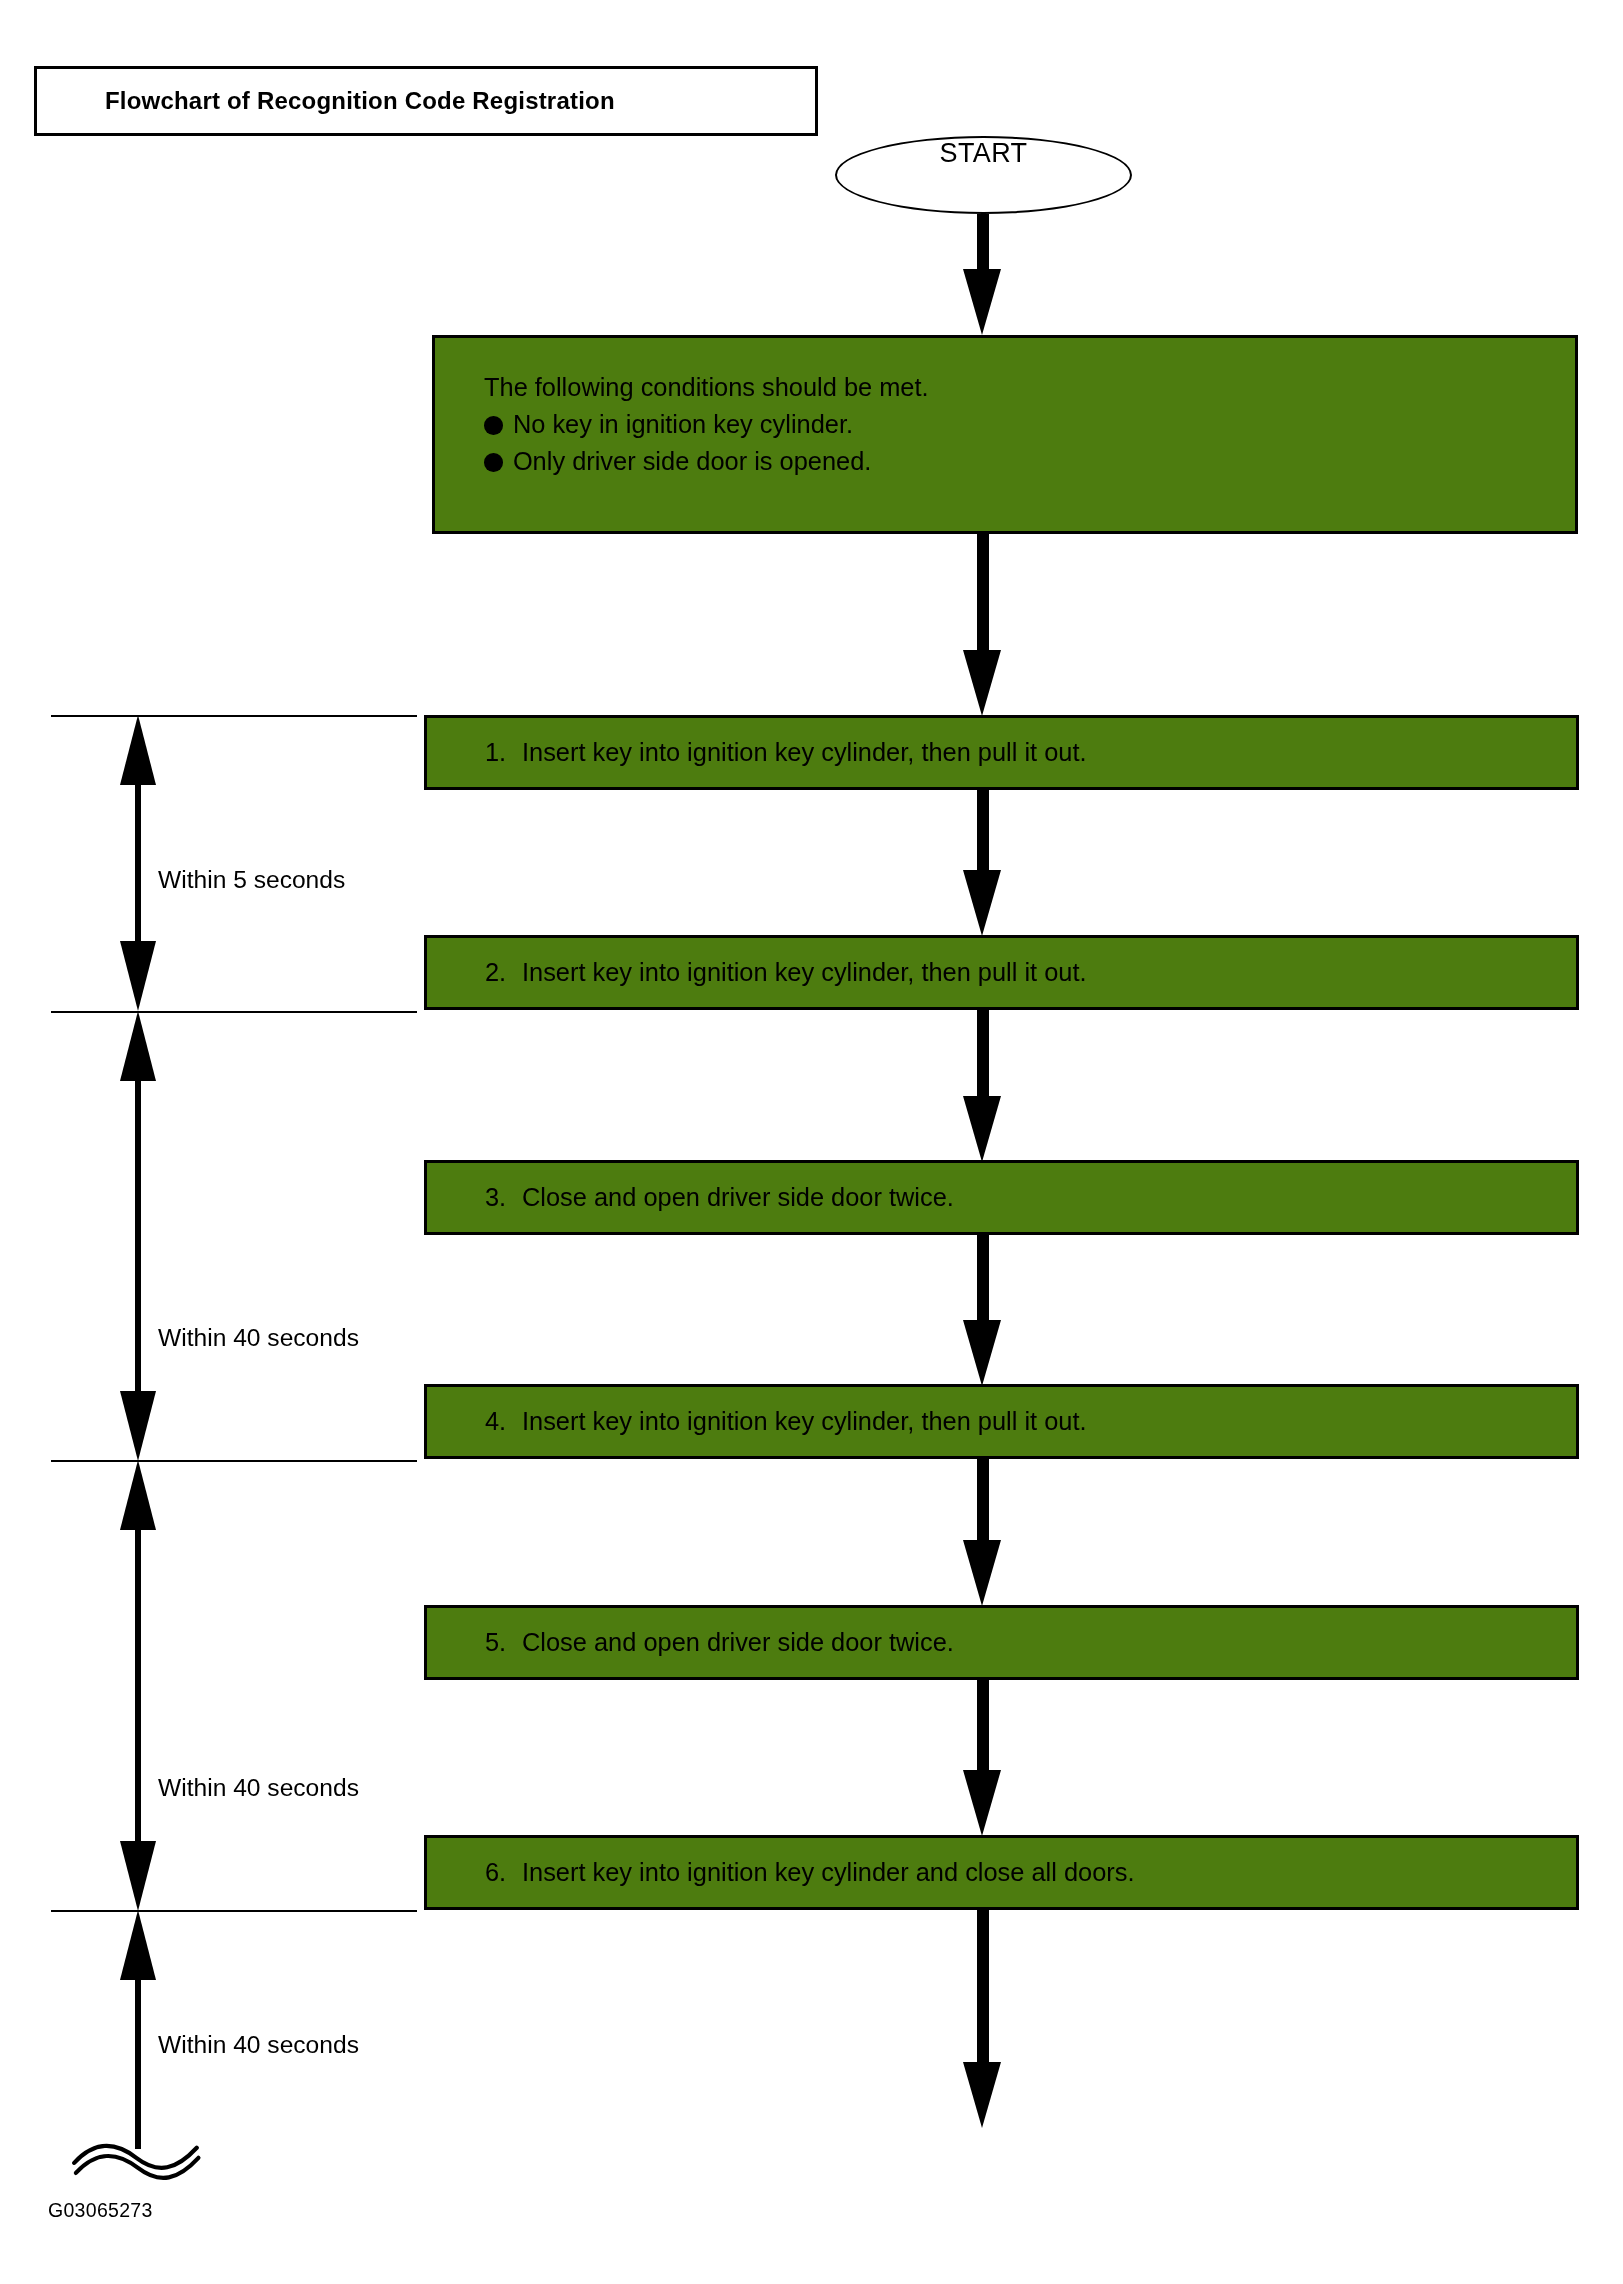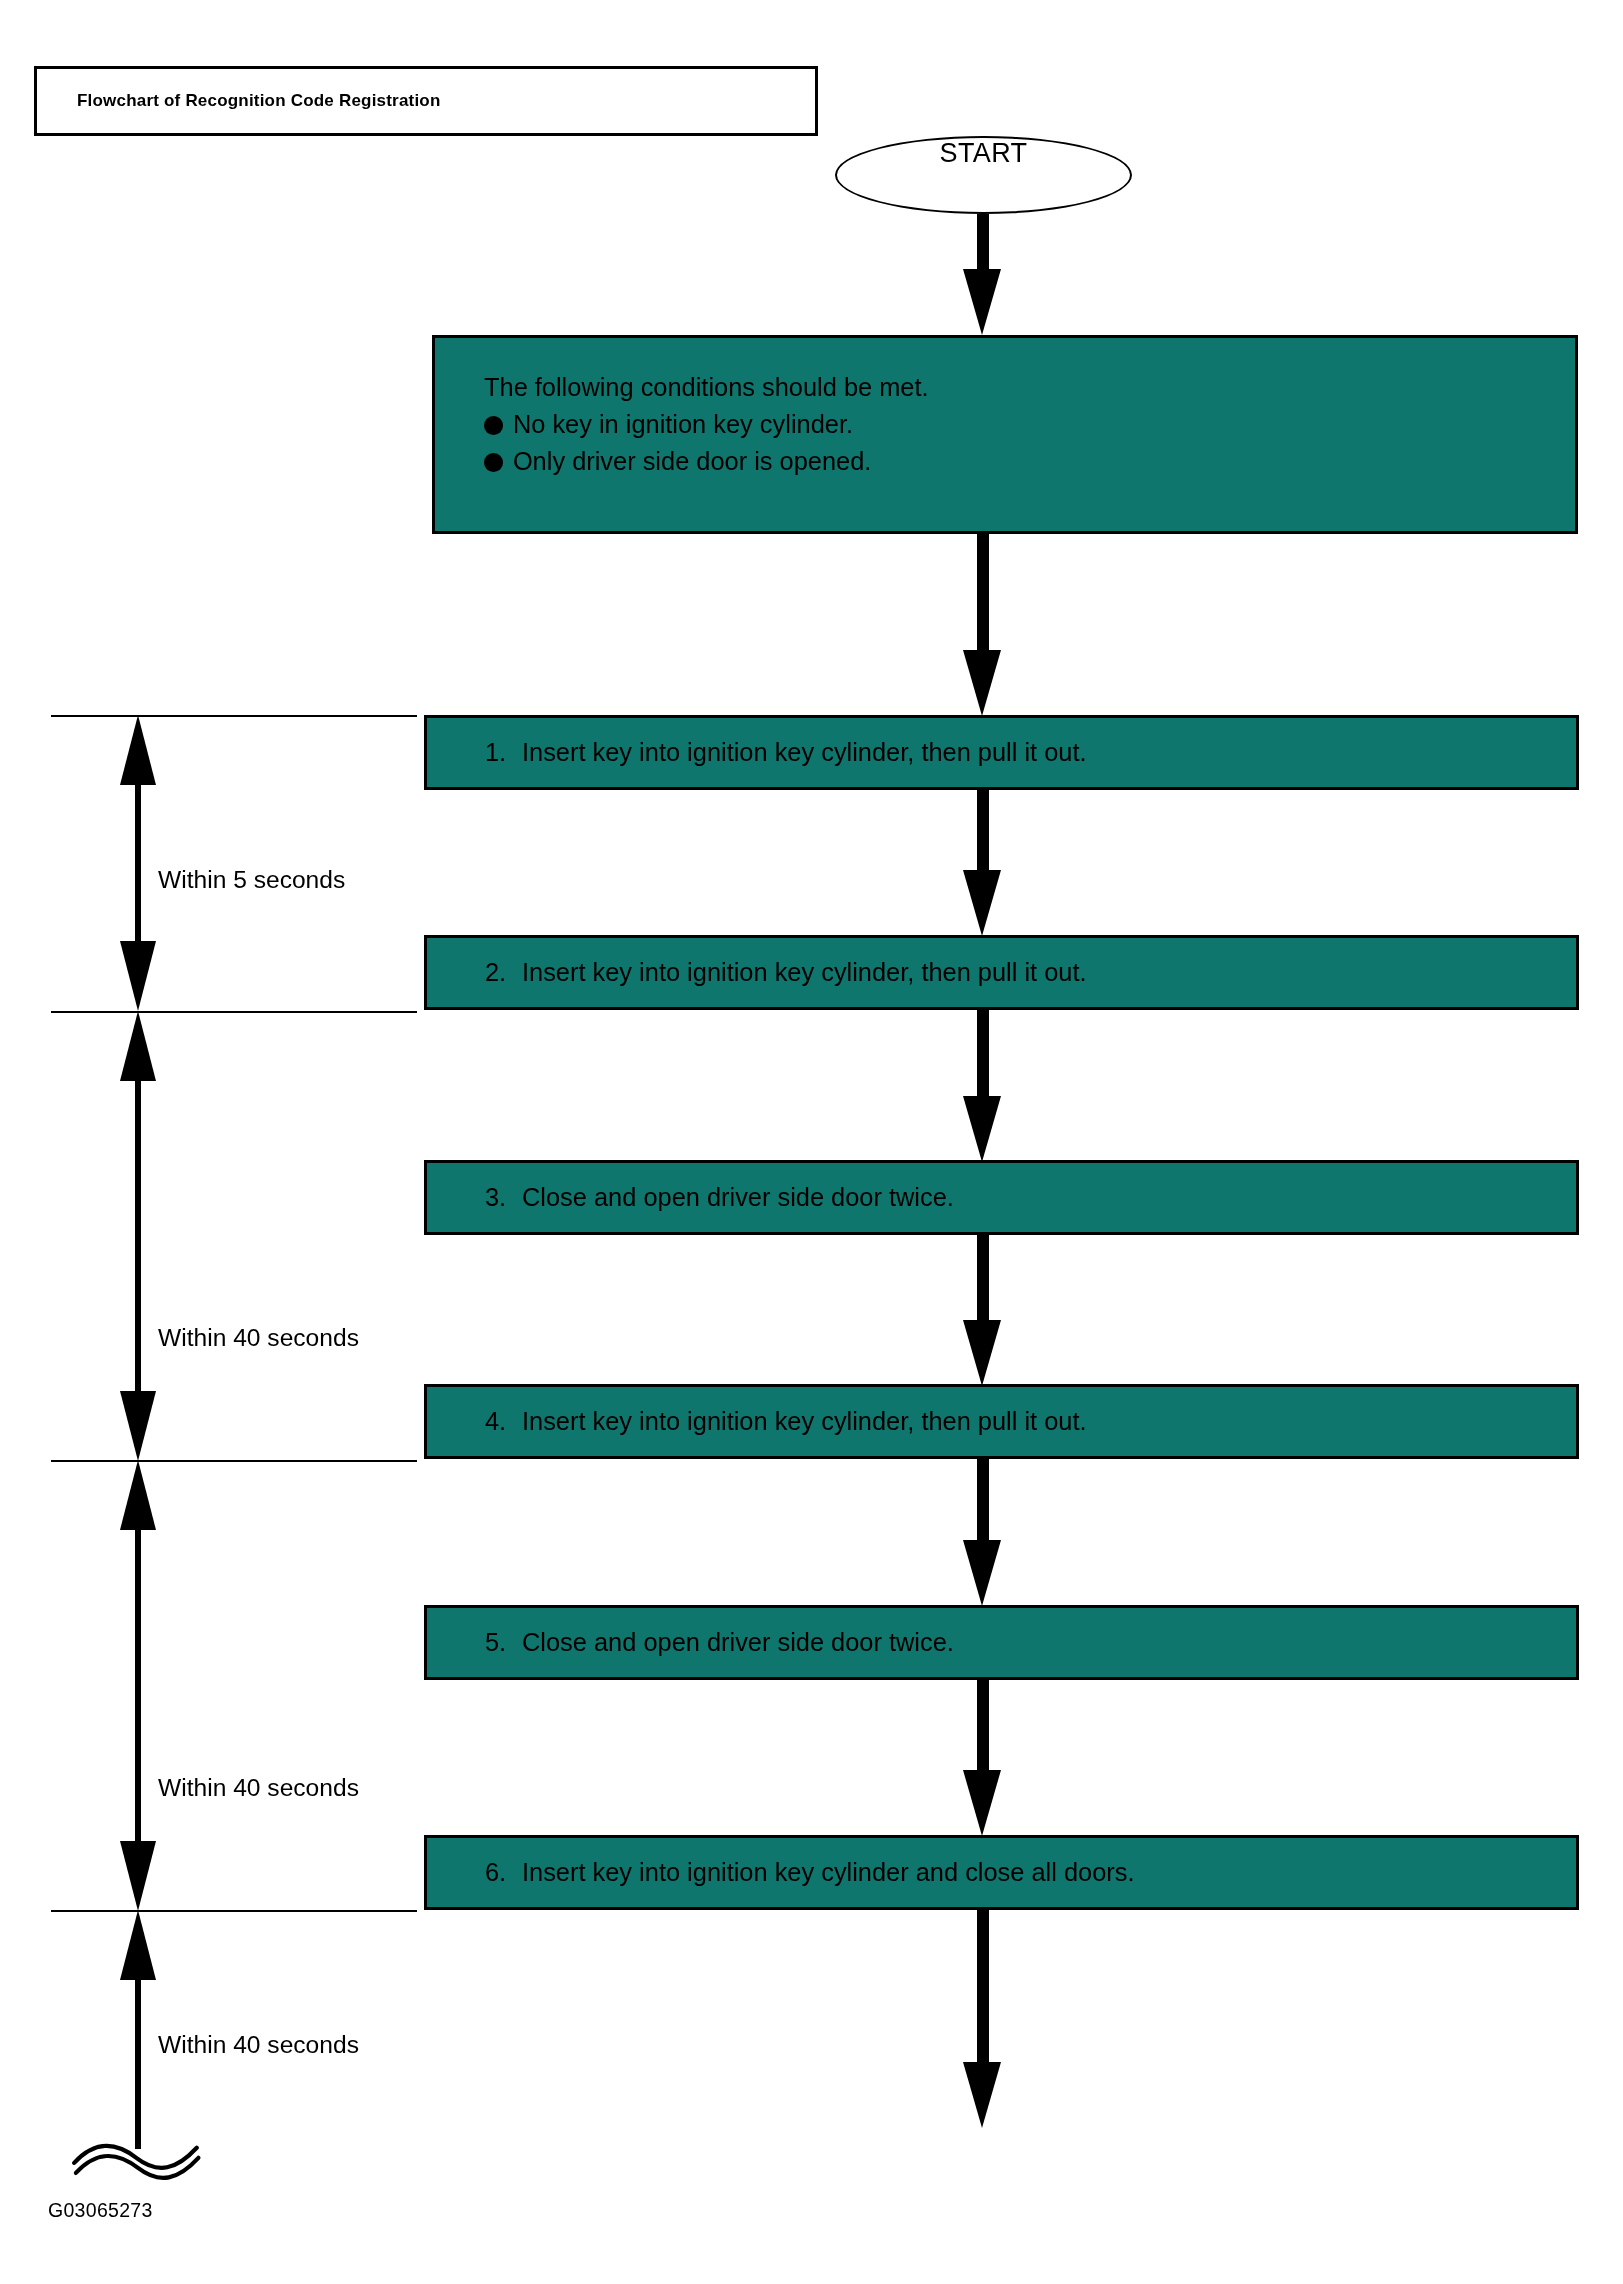--- a/index.html
+++ b/index.html
@@ -24,25 +24,26 @@
     left: 34px;
     top: 66px;
     width: 784px;
     height: 70px;
     border: 3.4px solid #000;
     box-sizing: border-box;
     display: flex;
     align-items: center;
   }
   .title-text {
-    font-size: 17px;
+    font-size: 24px;
     font-weight: bold;
-    padding-left: 40px;
+    padding-left: 24px;
     letter-spacing: 0.2px;
     white-space: nowrap;
+    margin-left: 44px;
   }
 
   
   .start-oval {
     position: absolute;
     left: 835px;
     top: 136px;
     width: 297px;
     height: 78px;
     border: 2.5px solid #000;
@@ -55,21 +56,21 @@
   .start-text {
     font-size: 27px;
     letter-spacing: 0.4px;
   }
 
   
   .proc-box {
     position: absolute;
     border: 3.4px solid #000;
     box-sizing: border-box;
-    background: #0f766e;
+    background: #4d7c0f;
   }
   .cond-box {
     left: 432px;
     top: 335px;
     width: 1146px;
     height: 199px;
     padding: 30.5px 0 0 49px;
   }
   .cond-line {
     font-size: 25.4px;

